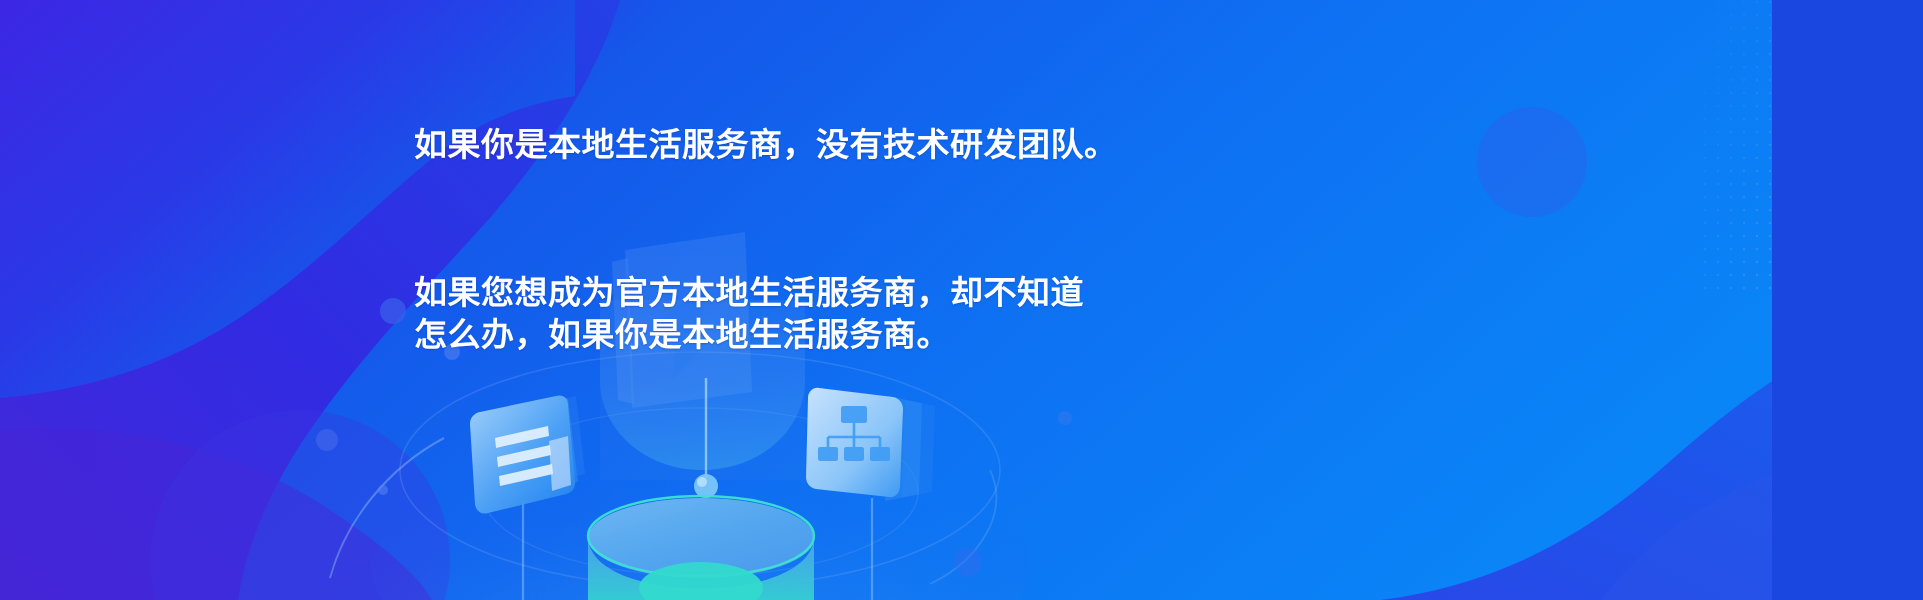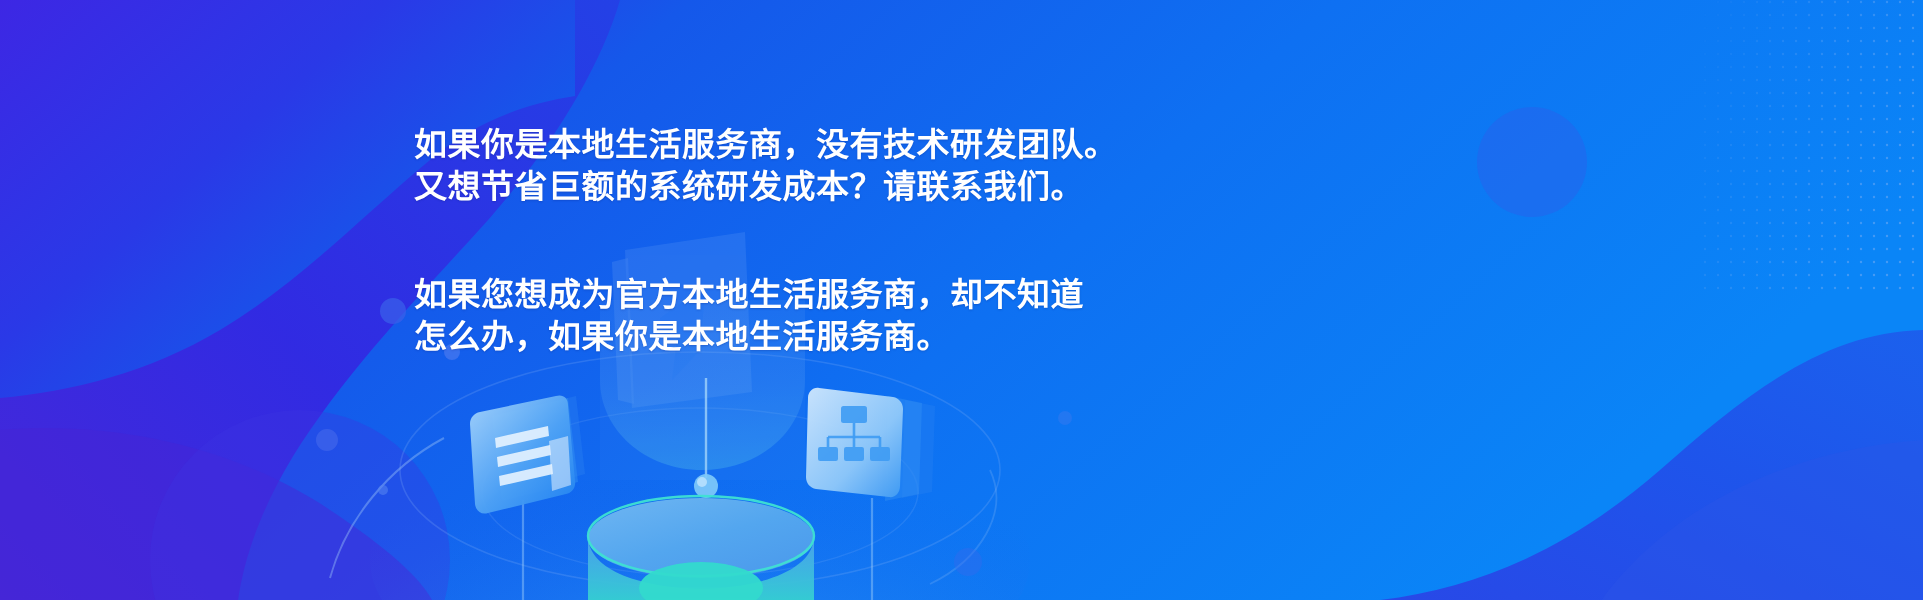--- a/index.html
+++ b/index.html
@@ -7,21 +7,21 @@
     margin: 0;
     padding: 0;
     background: #1a47e0;
   }
   body {
     font-family: "Liberation Sans", "DejaVu Sans", sans-serif;
   }
 
   #banner {
     position: relative;
-    width: 1923px;
+    width: 1772px;
     height: 600px;
     overflow: hidden;
     background: #1a4fe6;
   }
 
   #banner svg.layer {
     position: absolute;
     top: 0;
     left: 0;
     width: 1923px;
@@ -40,21 +40,21 @@
   .para {
     color: #ffffff;
     font-size: 33px;
     font-weight: 700;
     line-height: 42px;
     letter-spacing: 0.5px;
     text-shadow: 0 1px 2px rgba(10, 30, 120, 0.25);
     white-space: nowrap;
   }
   .para .ln { display: block; }
-  #para-2 { margin-top: 66px; }
+  #para-2 { margin-top: 106px; }
 </style>
 </head>
 <body>
 
 <div id="banner">
 
   <svg class="layer" viewBox="0 0 1923 600" preserveAspectRatio="none">
     <defs>
       <linearGradient id="gTop" x1="0" y1="0" x2="1" y2="0.35">
         <stop offset="0" stop-color="#3d27e4"></stop>
@@ -223,21 +223,20 @@
       <circle cx="383" cy="490" r="5" fill="#5a86f0" fill-opacity="0.55"></circle>
       <circle cx="968" cy="562" r="14" fill="#3a68ec" fill-opacity="0.38"></circle>
       <circle cx="1065" cy="418" r="7" fill="#4b7cef" fill-opacity="0.35"></circle>
     </g>
   </svg>
 
   <div id="copy">
 
     <div class="para" id="para-1">
       <span class="ln">如果你是本地生活服务商，没有技术研发团队。</span>
-      <span class="ln">又想节省巨额的系统研发成本？请联系我们。</span>
     </div>
 
     <div class="para" id="para-2">
       <span class="ln">如果您想成为官方本地生活服务商，却不知道</span>
       <span class="ln">怎么办，如果你是本地生活服务商。</span>
     </div>
 
   </div>
 </div>
 

